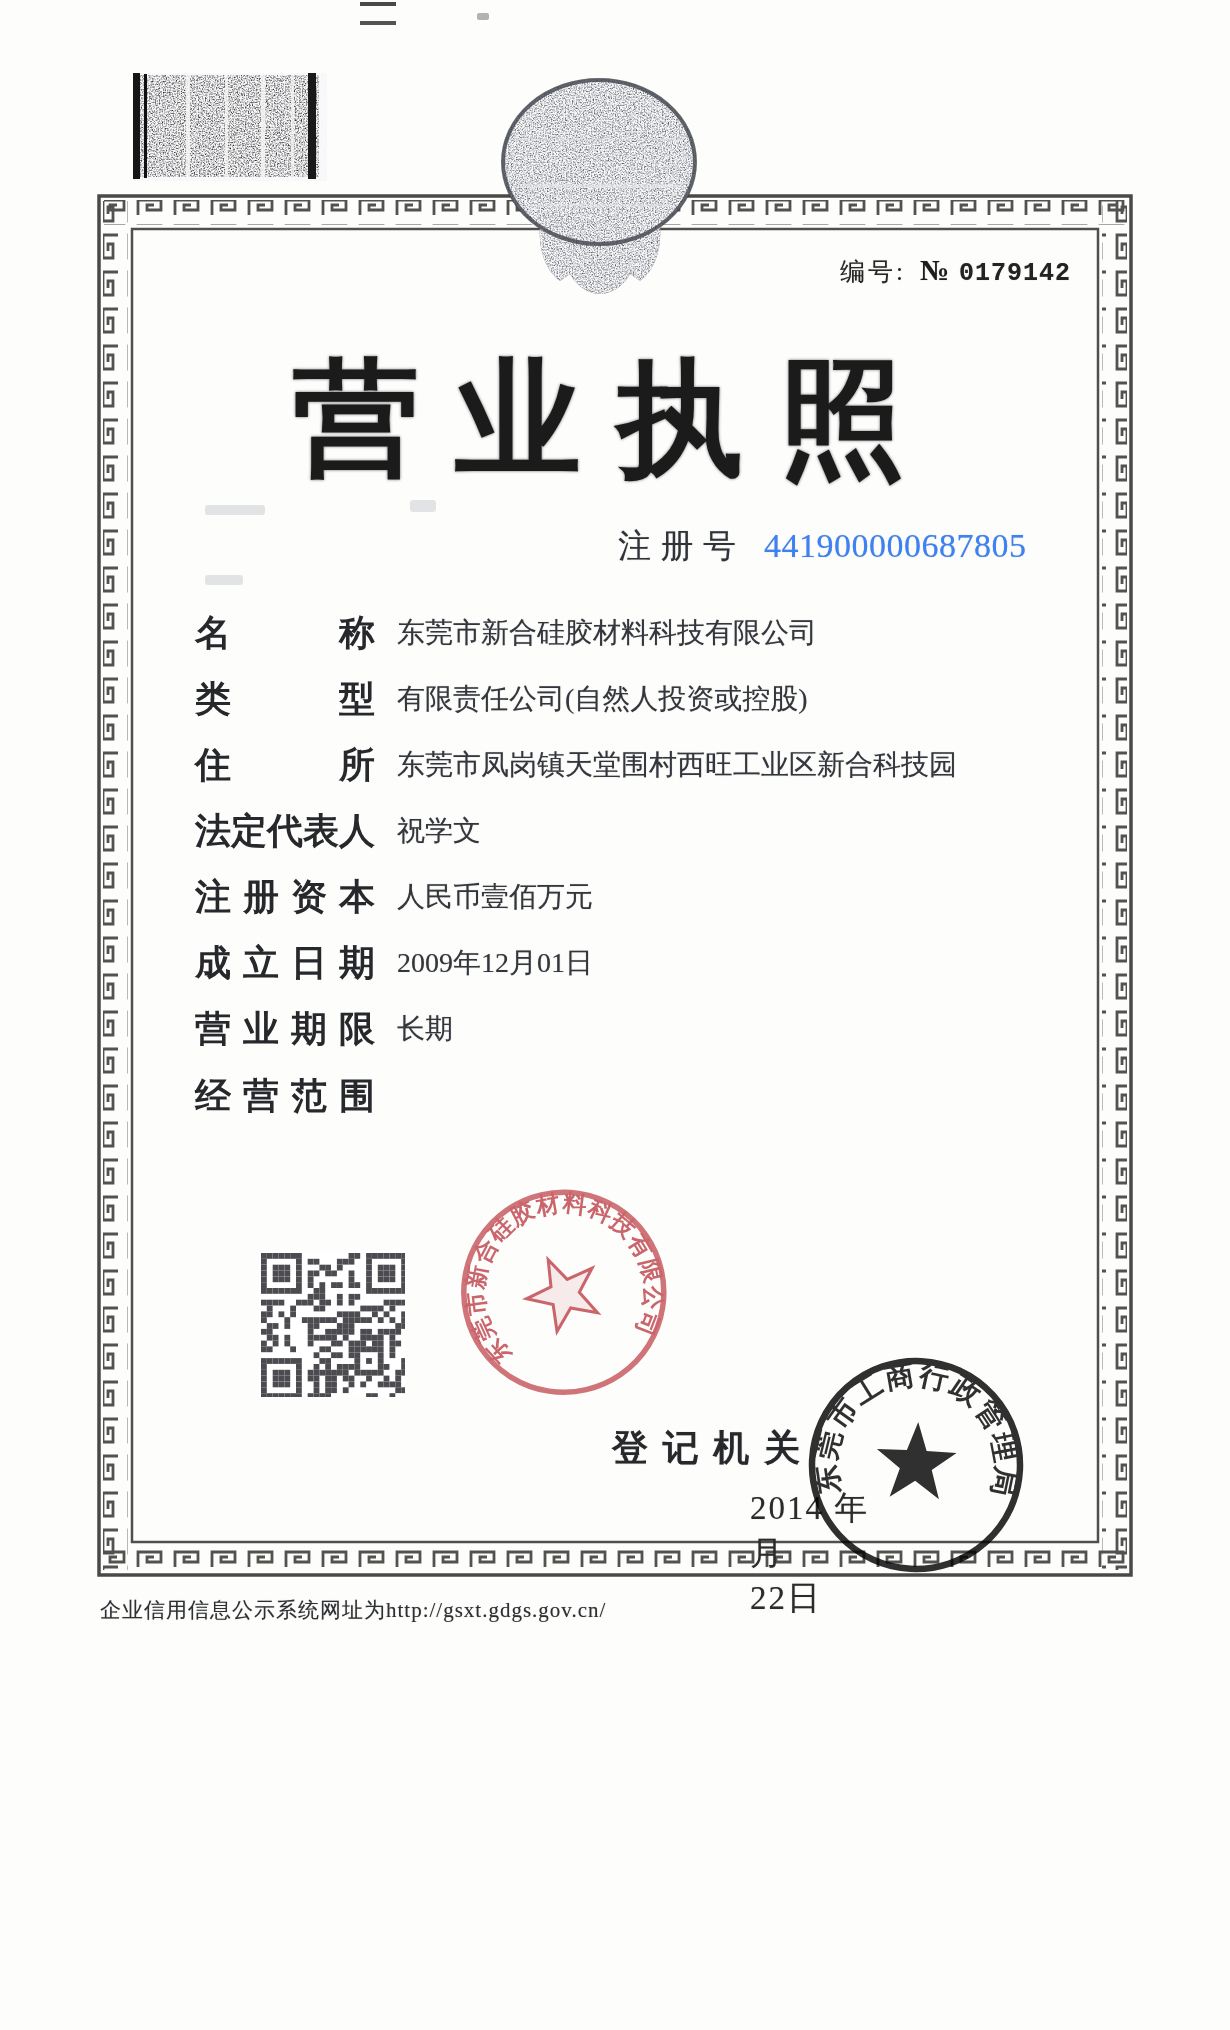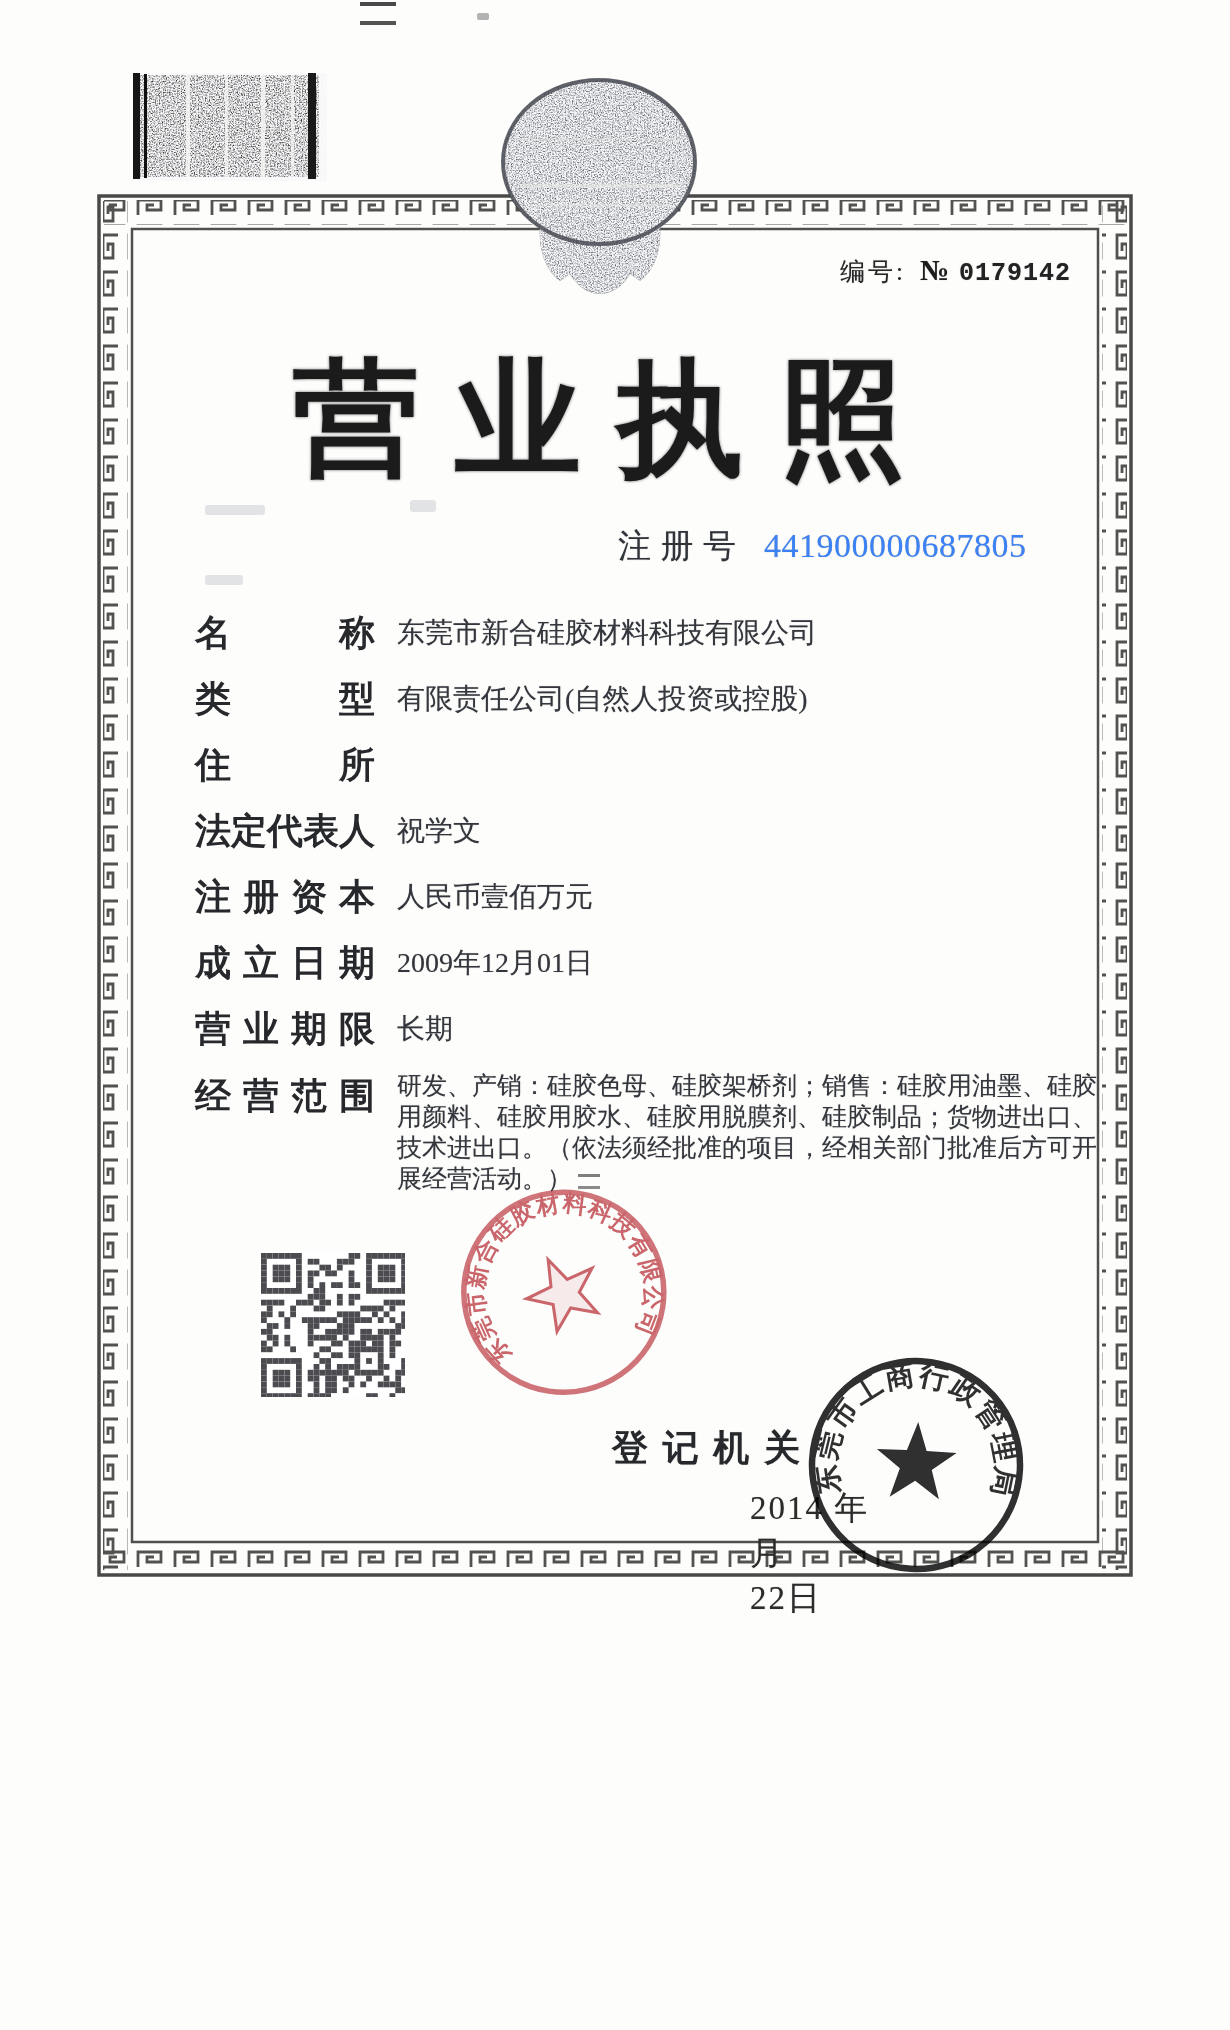--- a/index.html
+++ b/index.html
@@ -155,20 +155,21 @@
           <span>类</span>
           <span>型</span>
         </span>
       <span class="fvalue scan">有限责任公司(自然人投资或控股)</span>
     </div>
     <div class="frow">
       <span class="flabel justify-chars">
           <span>住</span>
           <span>所</span>
         </span>
+      <span class="fvalue scan">东莞市凤岗镇天堂围村西旺工业区新合科技园</span>
     </div>
     <div class="frow">
       <span class="flabel justify-chars">
           <span>法</span>
           <span>定</span>
           <span>代</span>
           <span>表</span>
           <span>人</span>
         </span>
       <span class="fvalue scan">祝学文</span>
@@ -200,21 +201,20 @@
         </span>
       <span class="fvalue scan">长期</span>
     </div>
     <div class="frow top">
       <span class="flabel justify-chars">
           <span>经</span>
           <span>营</span>
           <span>范</span>
           <span>围</span>
         </span>
-      <span class="fvalue small scan"><span>研发、产销：硅胶色母、硅胶架桥剂；销售：硅胶用油墨、硅胶用颜料、硅胶用胶水、硅胶用脱膜剂、硅胶制品；货物进出口、技术进出口。（依法须经批准的项目，经相关部门批准后方可开展经营活动。）</span><span class="scope-mark"></span></span>
     </div>
   </div>
 
   <svg class="abs" style="left:259px;top:1251px" width="146" height="146">
     <rect x="0" y="0" width="146" height="146" fill="#ffffff"></rect>
     <g id="qr-g" fill="#4b4b50">
         <rect x="2.0" y="2.0" width="5.8" height="5.8"></rect>
         <rect x="7.8" y="2.0" width="5.8" height="5.8"></rect>
         <rect x="13.7" y="2.0" width="5.8" height="5.8"></rect>
         <rect x="19.5" y="2.0" width="5.8" height="5.8"></rect>
@@ -558,14 +558,15 @@
     <defs>
       <path id="arcB" d="M43.7,153 A80,80 0 1 1 182.3,153" fill="none"></path>
     </defs>
     <circle cx="113" cy="113" r="104" fill="none" stroke="#1e1e1e" stroke-width="6.5"></circle>
     <use href="#star" transform="translate(113,112) scale(1.05)" fill="#1e1e1e"></use>
     <text class="sealtext" font-size="29" fill="#1e1e1e" letter-spacing="2">
       <textPath href="#arcB" startOffset="10">东莞市工商行政管理局</textPath>
     </text>
   </svg>
 
+  <div class="abs scan" id="footer-left">企业信用信息公示系统网址为http://gsxt.gdgs.gov.cn/</div>
 
 </div>
 
 </body></html>

